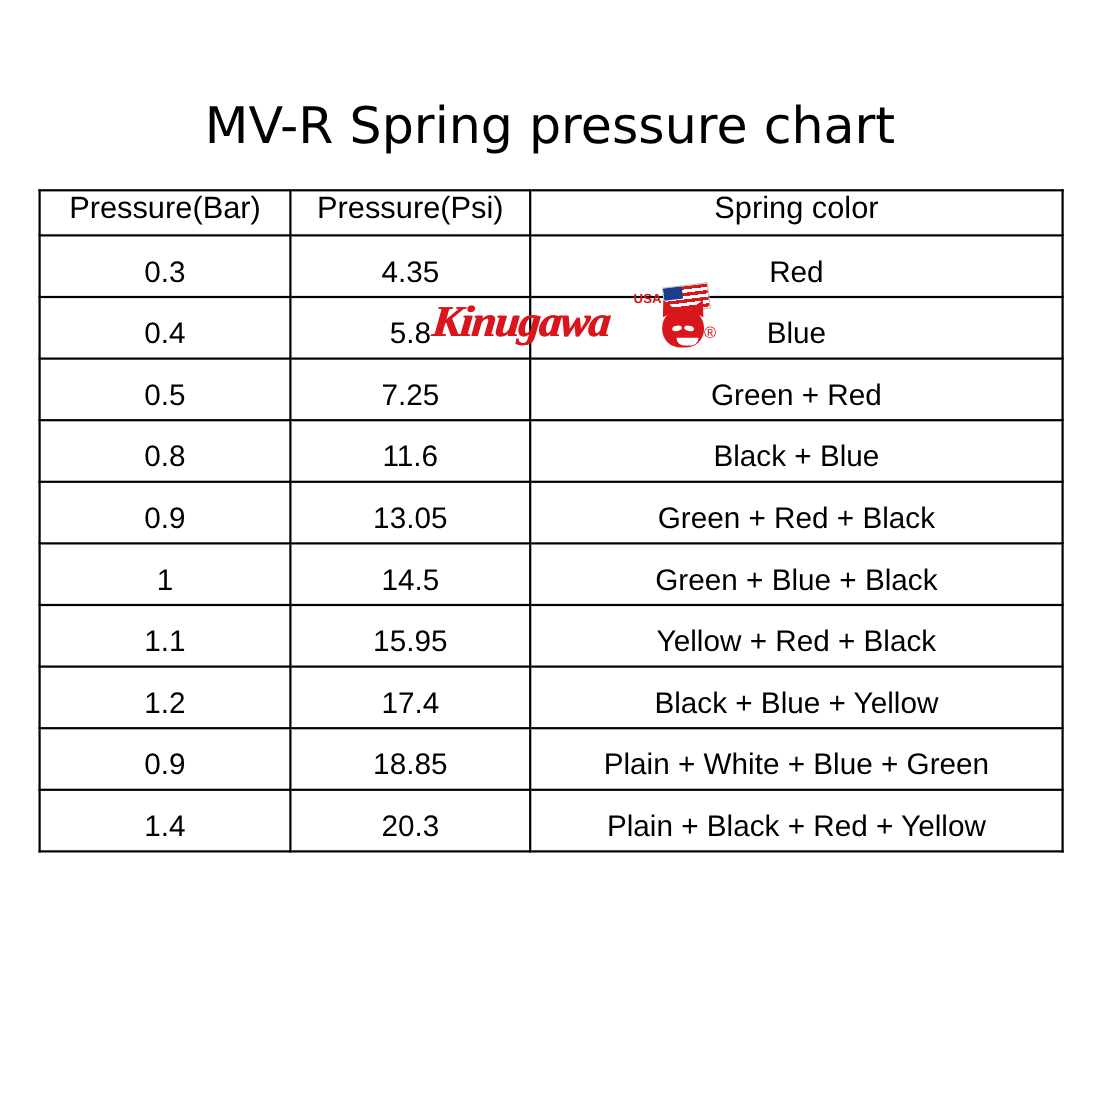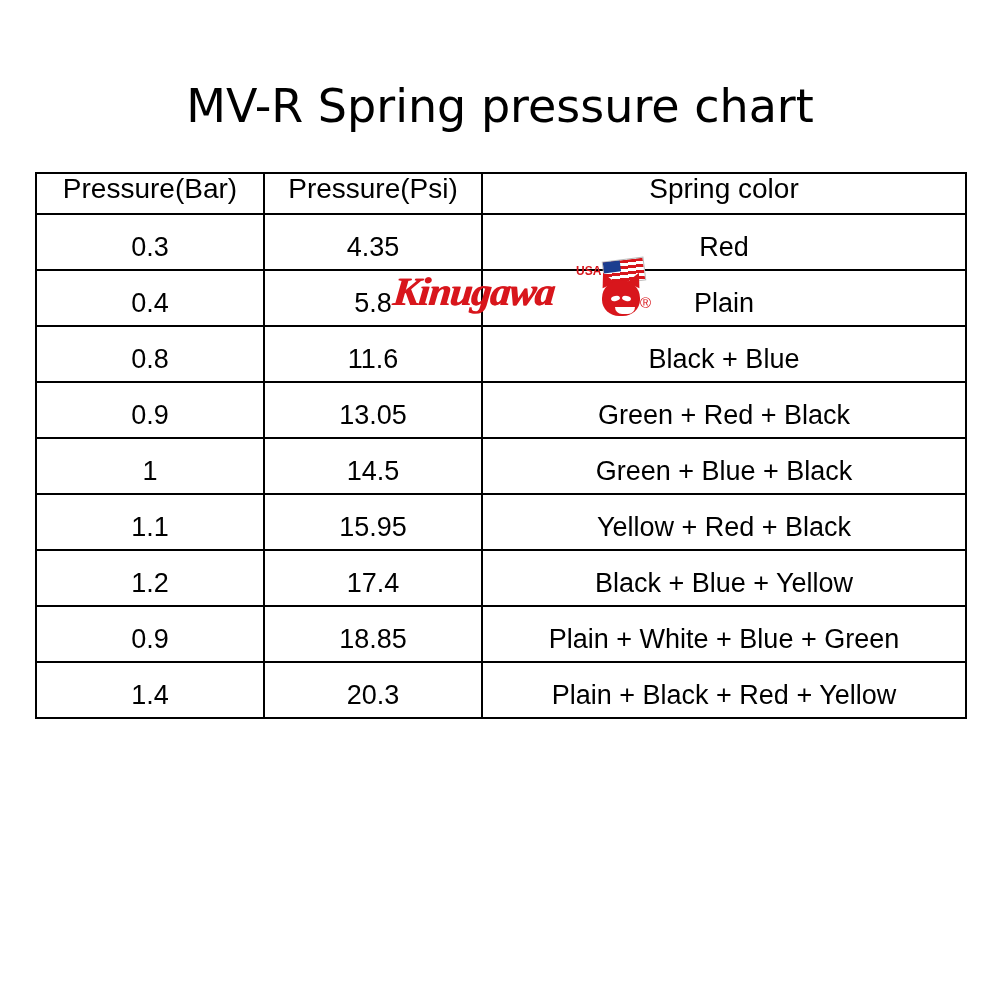--- a/index.html
+++ b/index.html
@@ -16,21 +16,21 @@
     overflow: hidden;
   }
   #page {
     position: relative;
     width: 1000px;
     height: 1000px;
     background: #ffffff;
   }
   #title {
     position: absolute;
-    top: 78px;
+    top: 86px;
     left: 0;
     width: 1000px;
     text-align: center;
     font-size: 46px;
     line-height: 56px;
     font-family: "DejaVu Sans", sans-serif;
     font-weight: 400;
     letter-spacing: 0px;
     color: #000000;
     white-space: nowrap;
@@ -201,21 +201,26 @@
       </thead>
       <tbody>
         <tr>
           <td>0.3</td>
           <td>4.35</td>
           <td>Red</td>
         </tr>
         <tr>
           <td>0.4</td>
           <td>5.8</td>
-          <td>Plain</td>
+          <td>Blue</td>
+        </tr>
+        <tr>
+          <td>0.5</td>
+          <td>7.25</td>
+          <td>Green + Red</td>
         </tr>
         <tr>
           <td>0.8</td>
           <td>11.6</td>
           <td>Black + Blue</td>
         </tr>
         <tr>
           <td>0.9</td>
           <td>13.05</td>
           <td>Green + Red + Black</td>

